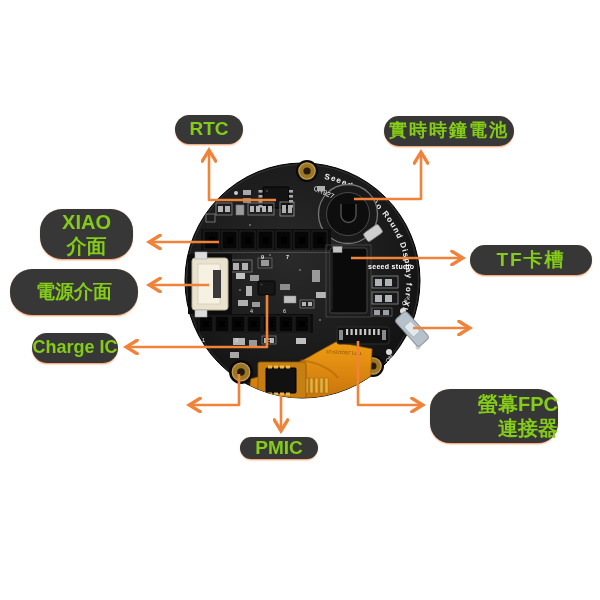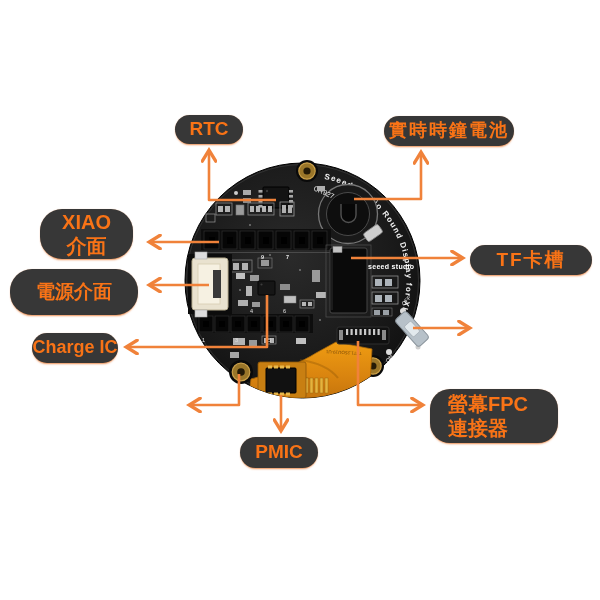--- a/index.html
+++ b/index.html
@@ -1,34 +1,34 @@
 <!DOCTYPE html>
 <html><head>
 <meta charset="utf-8">
 <style>
   html,body{margin:0;padding:0;background:#ffffff;}
   .stage{position:relative;width:600px;height:600px;background:#ffffff;overflow:hidden;
          font-family:"Liberation Sans",sans-serif;}
   .layer{position:absolute;left:0;top:0;}
-  .pill{position:absolute;background:#373737;color:#f97316;display:flex;align-items:center;
+  .pill{position:absolute;background:#373737;color:#84cc16;display:flex;align-items:center;
         justify-content:center;text-align:center;border-radius:999px;font-weight:600;
         box-shadow:0 2px 2px -1px rgba(228,110,32,.75), 0 0 1px rgba(228,110,32,.4);
         line-height:1.2;white-space:nowrap;}
   .pill .ln{display:block;}
   #label-rtc     {left:175px;top:115px;width:68px; height:29px;font-size:19px;}
   #label-battery {left:384px;top:116px;width:130px;height:30px;font-size:18px;letter-spacing:2px;}
   #label-xiao    {left:40px; top:209px;width:93px; height:50px;font-size:20px;border-radius:22px;flex-direction:column;}
   #label-jst     {left:10px; top:269px;width:128px;height:46px;font-size:19px;border-radius:22px;flex-direction:column;}
   #label-charge  {left:32px; top:333px;width:86px; height:30px;font-size:18px;}
   #label-m2      {left:50px; top:398px;width:129px;height:38px;font-size:19px;border-radius:20px;}
-  #label-pmic    {left:240px;top:437px;width:78px; height:31px;font-size:19px;}
+  #label-pmic    {left:240px;top:437px;width:78px; height:22px;font-size:19px;}
   #label-tf      {left:470px;top:245px;width:122px;height:30px;font-size:19px;letter-spacing:2px;}
   #label-switch  {left:477px;top:312px;width:117px;height:29px;font-size:18px;letter-spacing:2px;}
   #label-fpc     {left:430px;top:389px;width:128px;height:54px;font-size:20px;border-radius:20px;
-                  flex-direction:column;align-items:flex-start;padding-left:18px;box-sizing:border-box;}
+                  flex-direction:column;align-items:flex-end;padding-left:18px;box-sizing:border-box;}
   svg text{font-family:"Liberation Sans",sans-serif;}
 </style>
 </head>
 <body>
 
 <div class="stage">
 
   <svg class="layer" width="600" height="600" viewBox="0 0 600 600">
     <defs>
       <radialGradient id="pcb" cx="45%" cy="40%" r="75%">

